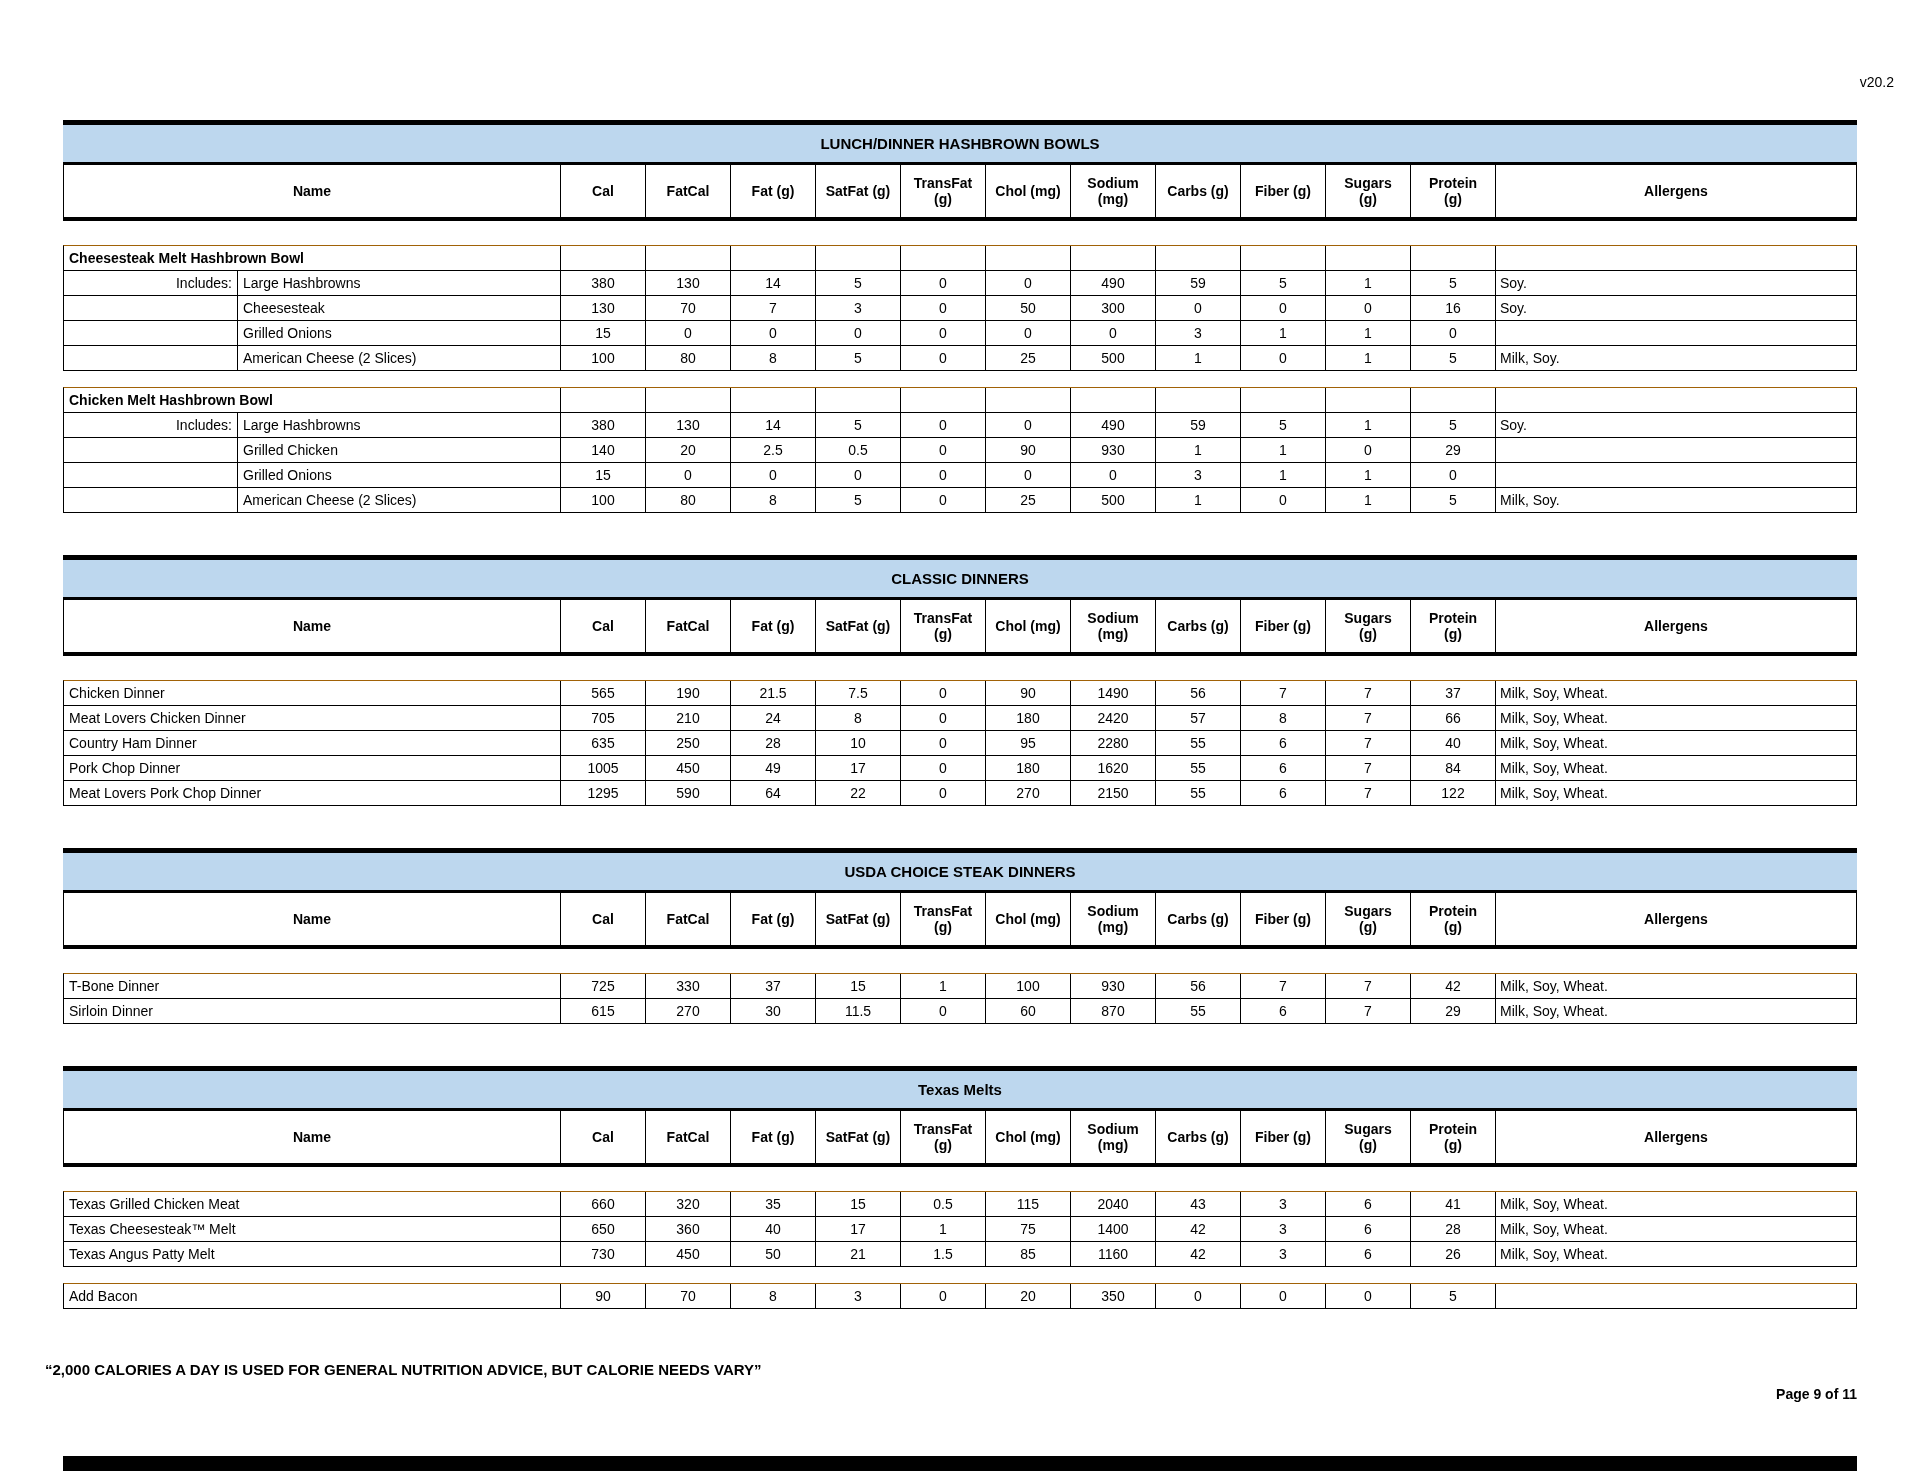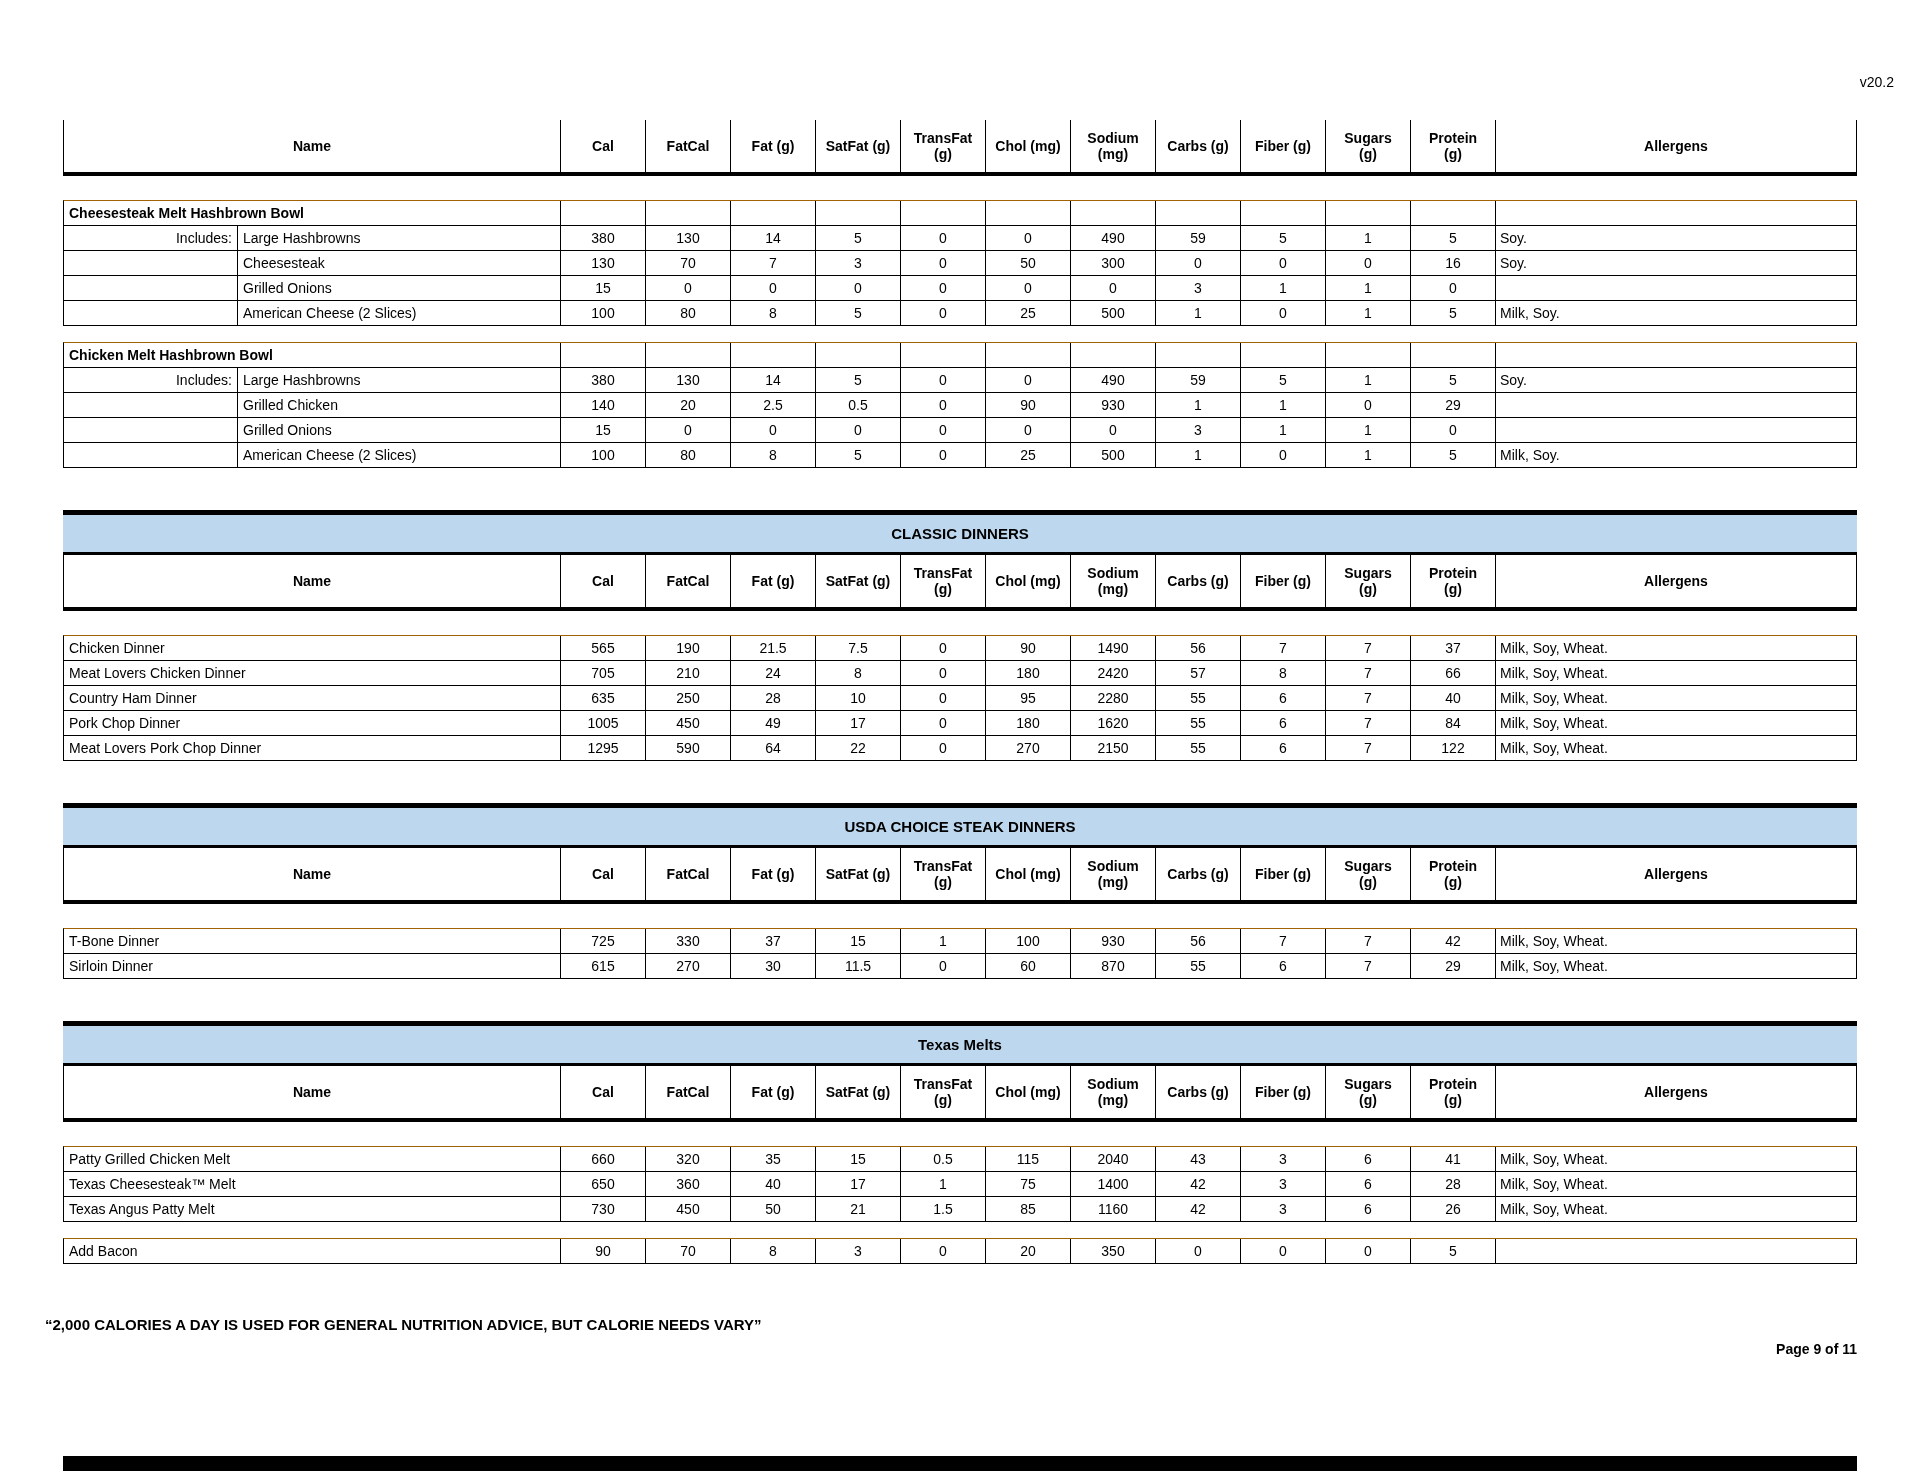--- a/index.html
+++ b/index.html
@@ -106,20 +106,21 @@
   }
 </style>
 </head>
 <body>
 
 <div class="version">v20.2</div>
 
 <div class="content">
   <div class="sections" id="sections">
       <div class="section">
+        <div class="band">LUNCH/DINNER HASHBROWN BOWLS</div>
         <div class="grid-row hdr">
           <div class="hdr-cell span2">Name</div>
           <div class="hdr-cell">Cal</div>
           <div class="hdr-cell">FatCal</div>
           <div class="hdr-cell">Fat (g)</div>
           <div class="hdr-cell">SatFat (g)</div>
           <div class="hdr-cell">TransFat (g)</div>
           <div class="hdr-cell">Chol (mg)</div>
           <div class="hdr-cell">Sodium (mg)</div>
           <div class="hdr-cell">Carbs (g)</div>
@@ -453,21 +454,21 @@
           <div class="hdr-cell">Sodium (mg)</div>
           <div class="hdr-cell">Carbs (g)</div>
           <div class="hdr-cell">Fiber (g)</div>
           <div class="hdr-cell">Sugars (g)</div>
           <div class="hdr-cell">Protein (g)</div>
           <div class="hdr-cell">Allergens</div>
         </div>
         <div class="body-gap"></div>
         <div class="block">
           <div class="grid-row">
-            <div class="cell cell-name span2">Patty Grilled Chicken Melt</div>
+            <div class="cell cell-name span2">Texas Grilled Chicken Meat</div>
             <div class="cell cell-num">660</div>
             <div class="cell cell-num">320</div>
             <div class="cell cell-num">35</div>
             <div class="cell cell-num">15</div>
             <div class="cell cell-num">0.5</div>
             <div class="cell cell-num">115</div>
             <div class="cell cell-num">2040</div>
             <div class="cell cell-num">43</div>
             <div class="cell cell-num">3</div>
             <div class="cell cell-num">6</div>

